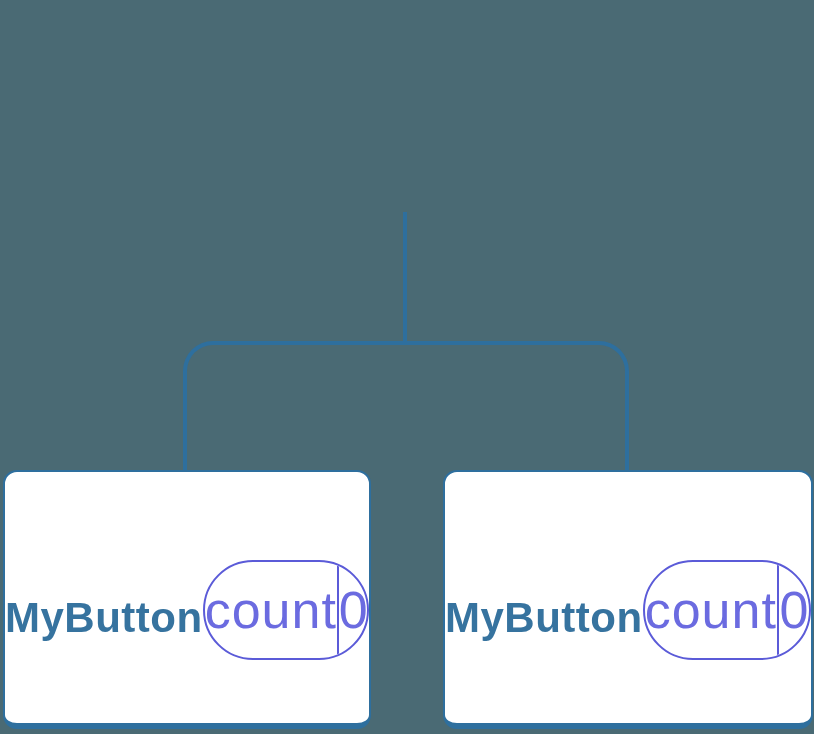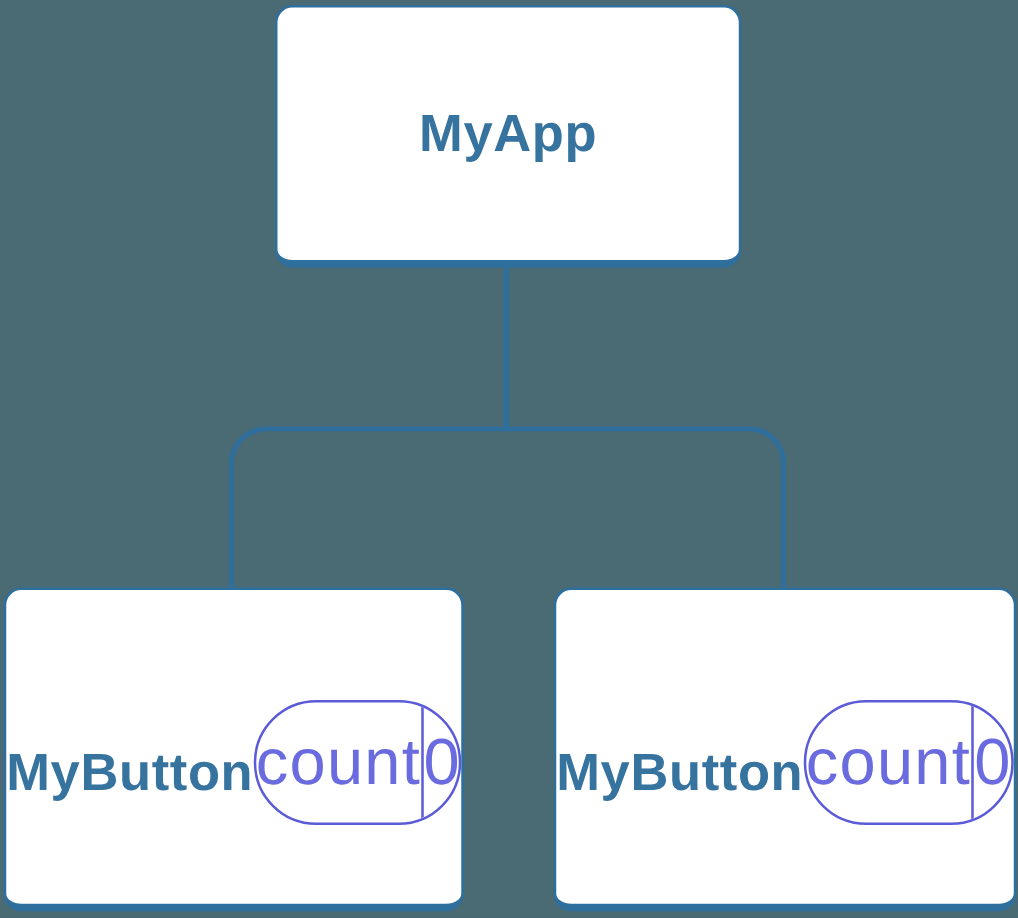--- a/index.html
+++ b/index.html
@@ -94,23 +94,20 @@
     display: flex; align-items: center; justify-content: center;
     font-size: 52px;
     color: var(--pill-text);
   }
 </style>
 </head>
 <body>
 
 <div class="canvas">
 
-  <div class="node node-root">
-    <span class="node-label">MyApp</span>
-  </div>
 
   <div class="stem"></div>
   <div class="bracket"></div>
 
   <div class="node node-child node-child-left">
     <span class="node-label">MyButton</span>
     <div class="pill">
       <span class="pill-key">count</span>
       <span class="pill-value">0</span>
     </div>

